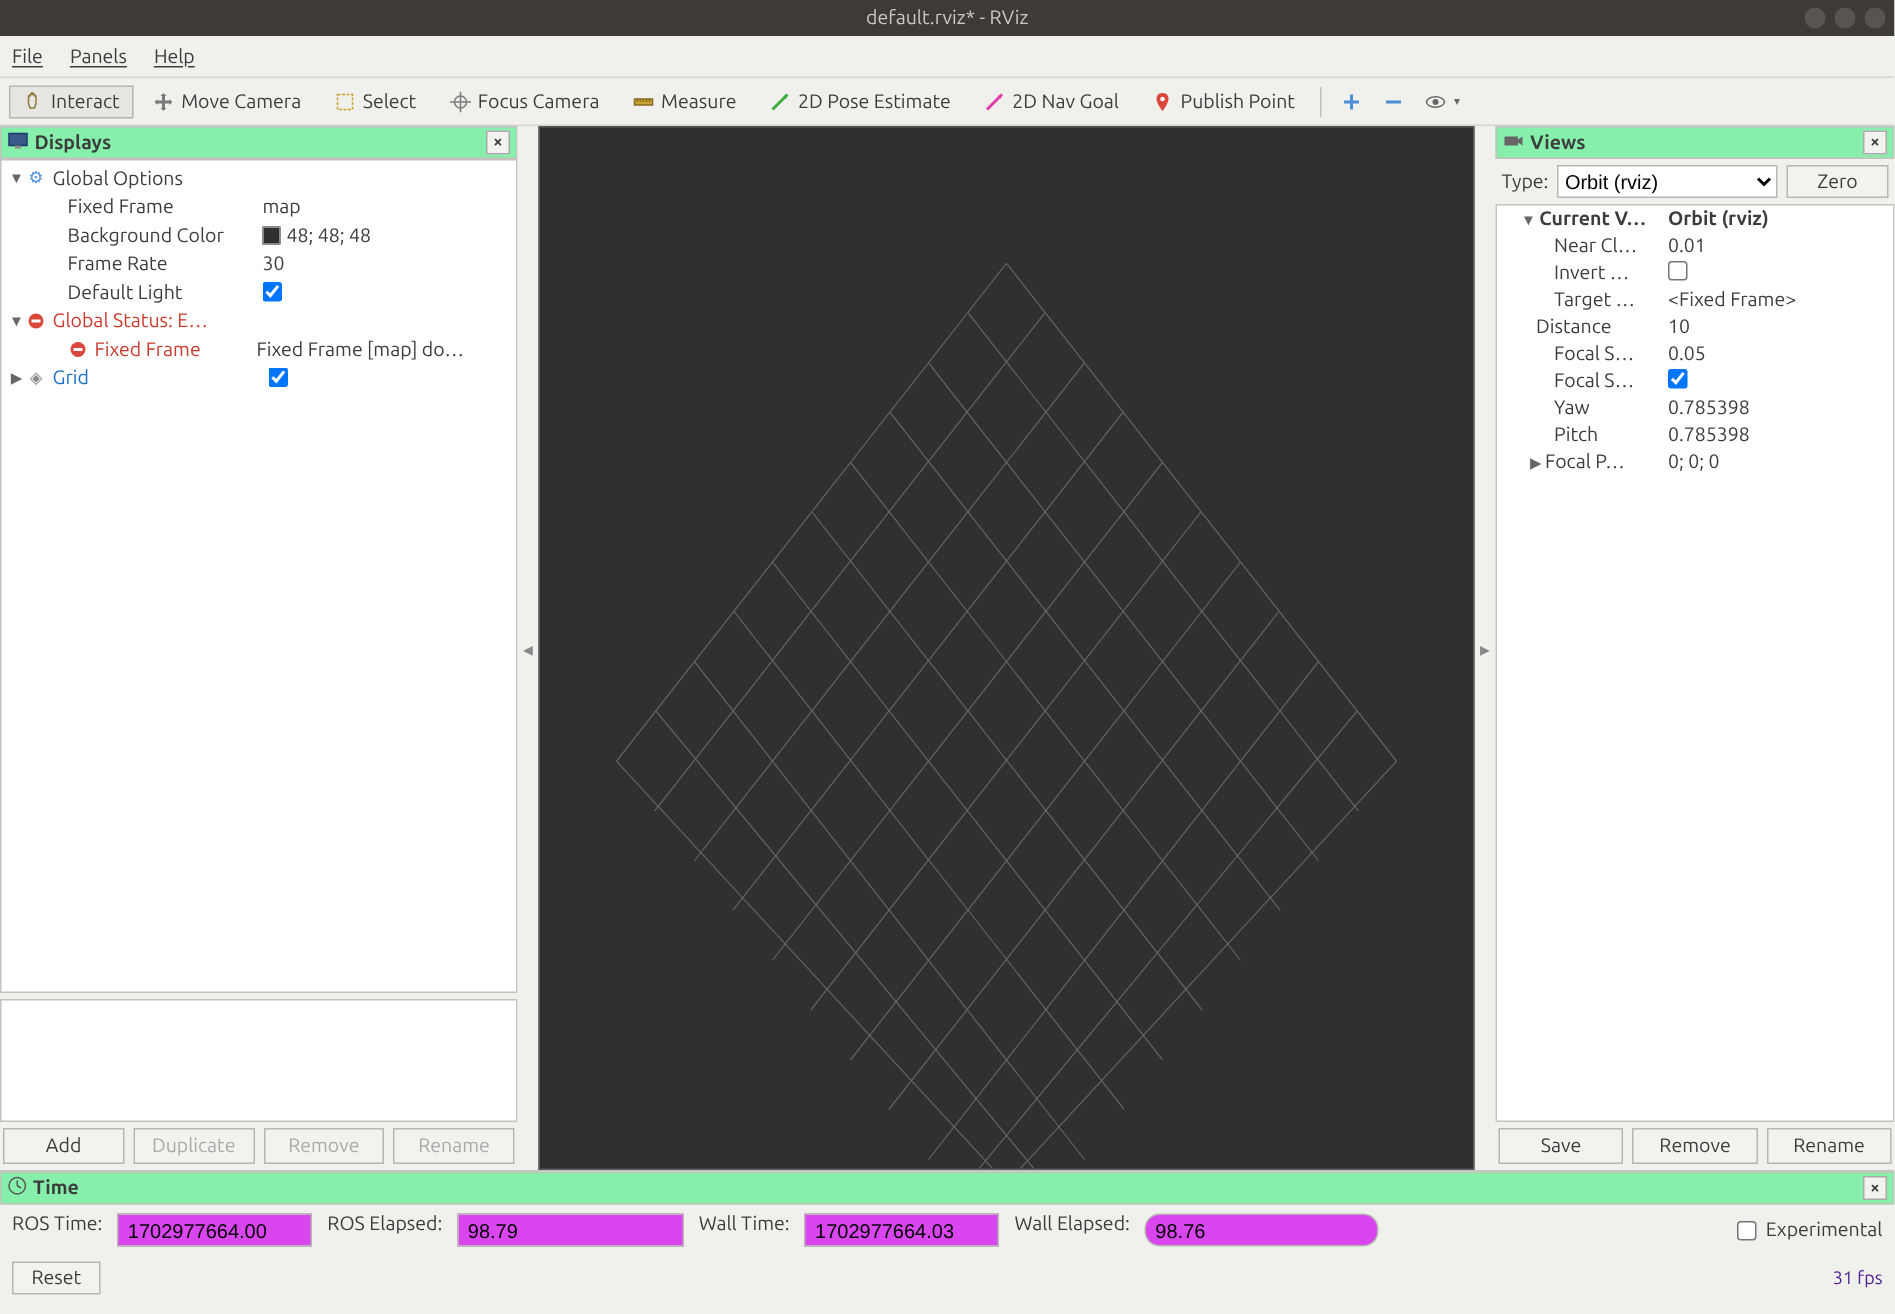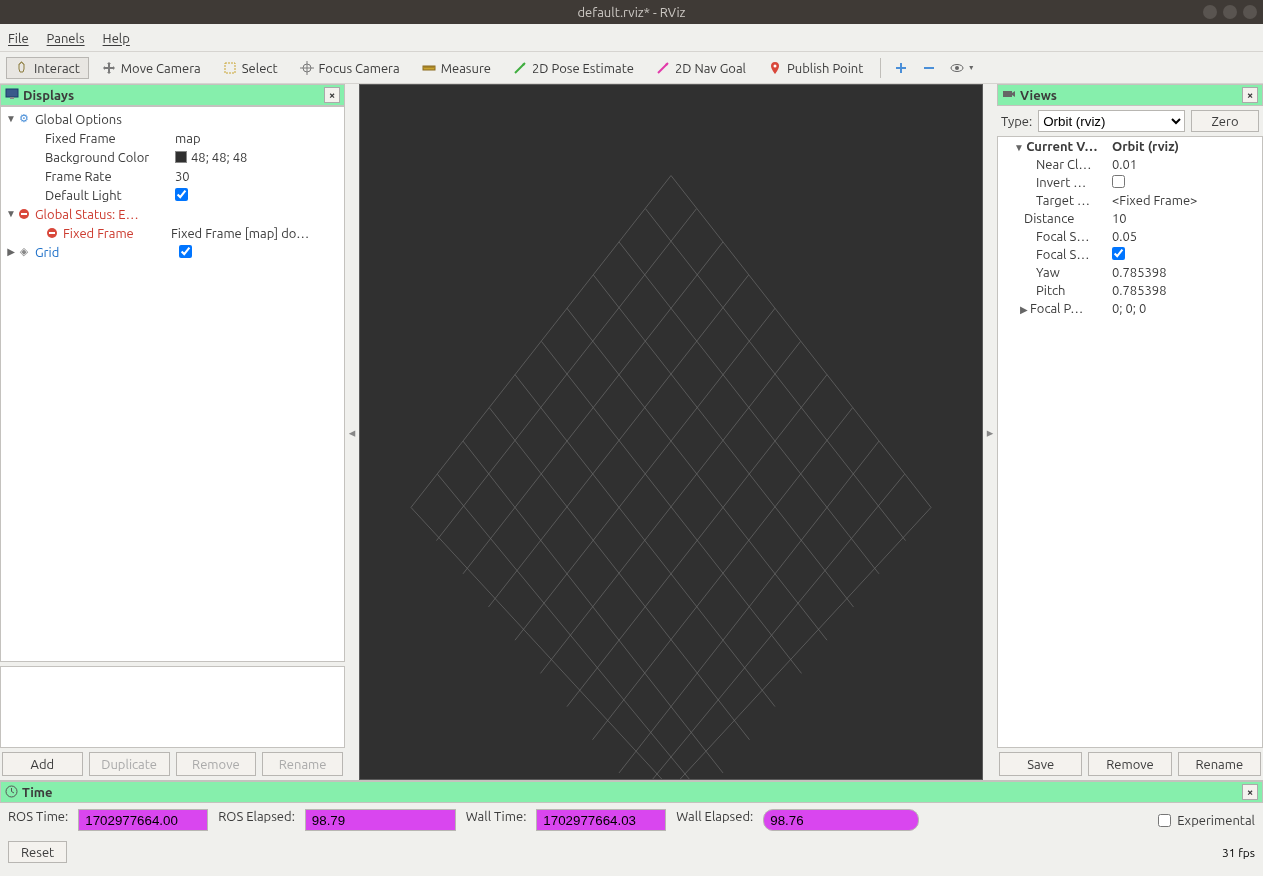--- a/index.html
+++ b/index.html
@@ -39,21 +39,21 @@
 .views-tree { background:#fff; border:1px solid #c4c2be; flex:1; font-size:13px; }
 .vr { display:flex; height:18px; align-items:center; }
 .vr .c1 { width:110px; padding-left:16px; white-space:nowrap; overflow:hidden; text-overflow:ellipsis;}
 .vr .c2 { flex:1; padding-left:4px;}
 .time-panel { border-top:1px solid #c4c2be; }
 .time-body { display:flex; padding:6px 8px; gap:10px; }
 .time-body label { white-space:nowrap; }
 .time-body input[type=text] { border:1px solid #b8b6b2; background:#d946ef; height:22px; padding:0 6px; }
 .reset-row { padding:4px 8px 8px; display:flex; align-items:center;}
 .reset-btn { border:1px solid #b8b6b2; background:#f4f2ee; padding:3px 12px; cursor:pointer;}
-.fps { margin-left:auto; font-size:12px; color:#000000; position:relative;}
+.fps { margin-left:auto; font-size:12px; color:#4c1d95; position:relative;}
 input[type=checkbox]{ width:13px; height:13px; }
 .red { color:#cc3a2e; }
 .blue { color:#1c6fc8; }
 svg.grid { width:100%; height:100%; }
 </style>
 </head>
 <body>
 
 <div class="titlebar">
   <span>default.rviz* - RViz</span>

